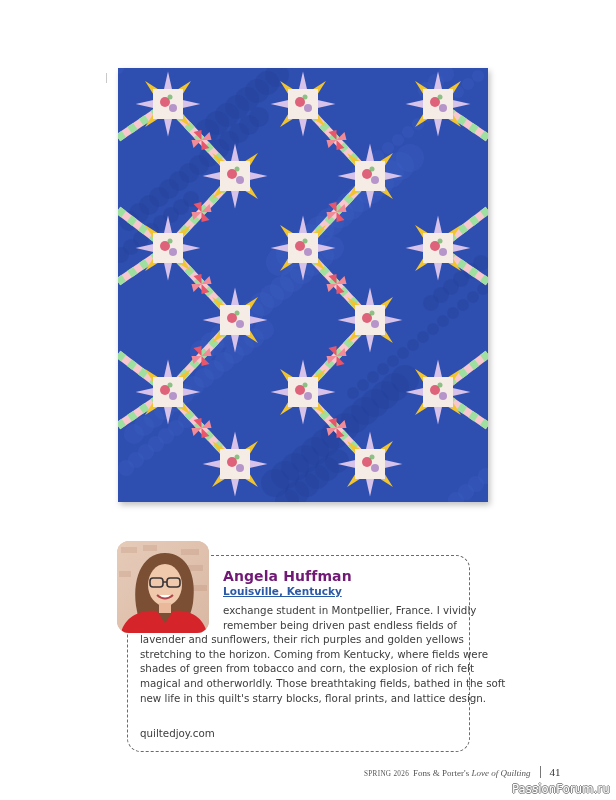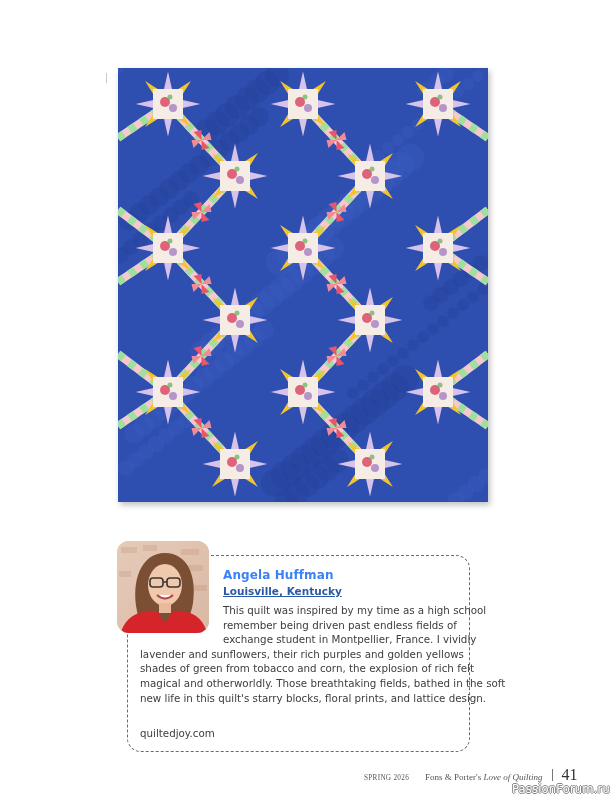--- a/index.html
+++ b/index.html
@@ -20,45 +20,45 @@
 
     .bio-box {
       position: absolute; left: 127px; top: 555px; width: 343px; height: 197px;
       border: 1.5px dashed #6b6b6b; border-radius: 14px; box-sizing: border-box;
     }
     .avatar {
       position: absolute; left: 117px; top: 541px; width: 92px; height: 92px;
       border-radius: 12px; overflow: hidden; background: #d8b9a6;
     }
     .bio-name {
-      position: absolute; left: 223px; top: 568px; font-size: 12px; font-weight: bold; color: #3b82f6;
+      position: absolute; left: 223px; top: 568px; font-size: 14px; font-weight: bold; color: #701a75;
       letter-spacing: 0.1px;
     }
     .bio-location {
       position: absolute; left: 223px; top: 585px; font-size: 10.5px; font-weight: bold; color: #2a5aa6; text-decoration: underline;
     }
     .bio-text {
       position: absolute; left: 140px; top: 603px; width: 325px; font-size: 10.3px; line-height: 14.6px;
       color: #3c3c3c;
     }
     .bio-text .ln { display: block; white-space: nowrap; }
     .bio-text .ln.indent { padding-left: 83px; }
     .bio-link {
       position: absolute; left: 140px; top: 727px; font-size: 10.3px; color: #3c3c3c; text-align: center;
     }
 
     .folio {
       position: absolute; top: 766px; left: 364px; font-family: "Liberation Serif", serif; color: #555;
       white-space: nowrap; display: flex; align-items: baseline;
     }
-    .folio .season { font-size: 7.2px; letter-spacing: 0.3px; margin-right: 16px; }
+    .folio .season { font-size: 7.2px; letter-spacing: 0.3px; margin-right: 4px; }
     .folio .mag { font-size: 9px; }
     .folio .mag em { font-style: italic; }
     .folio .sep { display: inline-block; width: 1px; height: 12px; background: #777; margin: 0 8px 0 10px; align-self: center; }
-    .folio .pg { font-size: 16px; color: #333; }
+    .folio .pg { font-size: 11px; color: #333; }
 
     .watermark {
       position: absolute; right: 6px; bottom: 4px; font-size: 11.5px; color: #ffffff;
       font-family: "DejaVu Sans", sans-serif;
       text-shadow: -1px 0 #8a8a8a, 1px 0 #8a8a8a, 0 -1px #8a8a8a, 0 1px #8a8a8a;
       letter-spacing: 0.2px;
       padding-left: 35px;
     }
   </style>
 </head>
@@ -504,24 +504,24 @@
 
     <rect x="42" y="62" width="12" height="10" fill="#eab89b"></rect>
     <path d="M4 92 C8 74 26 68 40 70 L48 82 L56 70 C70 68 86 74 90 92 Z" fill="#d5252b"></path>
   </svg>
 </div>
 
 <div class="bio-name">Angela Huffman</div>
 <div class="bio-location">Louisville, Kentucky</div>
 
 <div class="bio-text">
-  <span class="ln indent">This quilt was inspired by my time as a high school</span>
+  <span class="ln indent">exchange student in Montpellier, France. I vividly</span>
   <span class="ln indent">remember being driven past endless fields of</span>
-  <span class="ln indent">exchange student in Montpellier, France. I vividly</span>
   <span class="ln">lavender and sunflowers, their rich purples and golden yellows</span>
+  <span class="ln">stretching to the horizon. Coming from Kentucky, where fields were</span>
   <span class="ln">shades of green from tobacco and corn, the explosion of rich felt</span>
   <span class="ln">magical and otherworldly. Those breathtaking fields, bathed in the soft</span>
   <span class="ln">new life in this quilt's starry blocks, floral prints, and lattice design.</span>
 </div>
 
 <div class="bio-link">quiltedjoy.com</div>
 
 <div class="folio">
   <span class="season">SPRING 2026</span>
   <span class="mag"><span>Fons &amp; Porter's </span><em>Love of Quilting</em></span>

